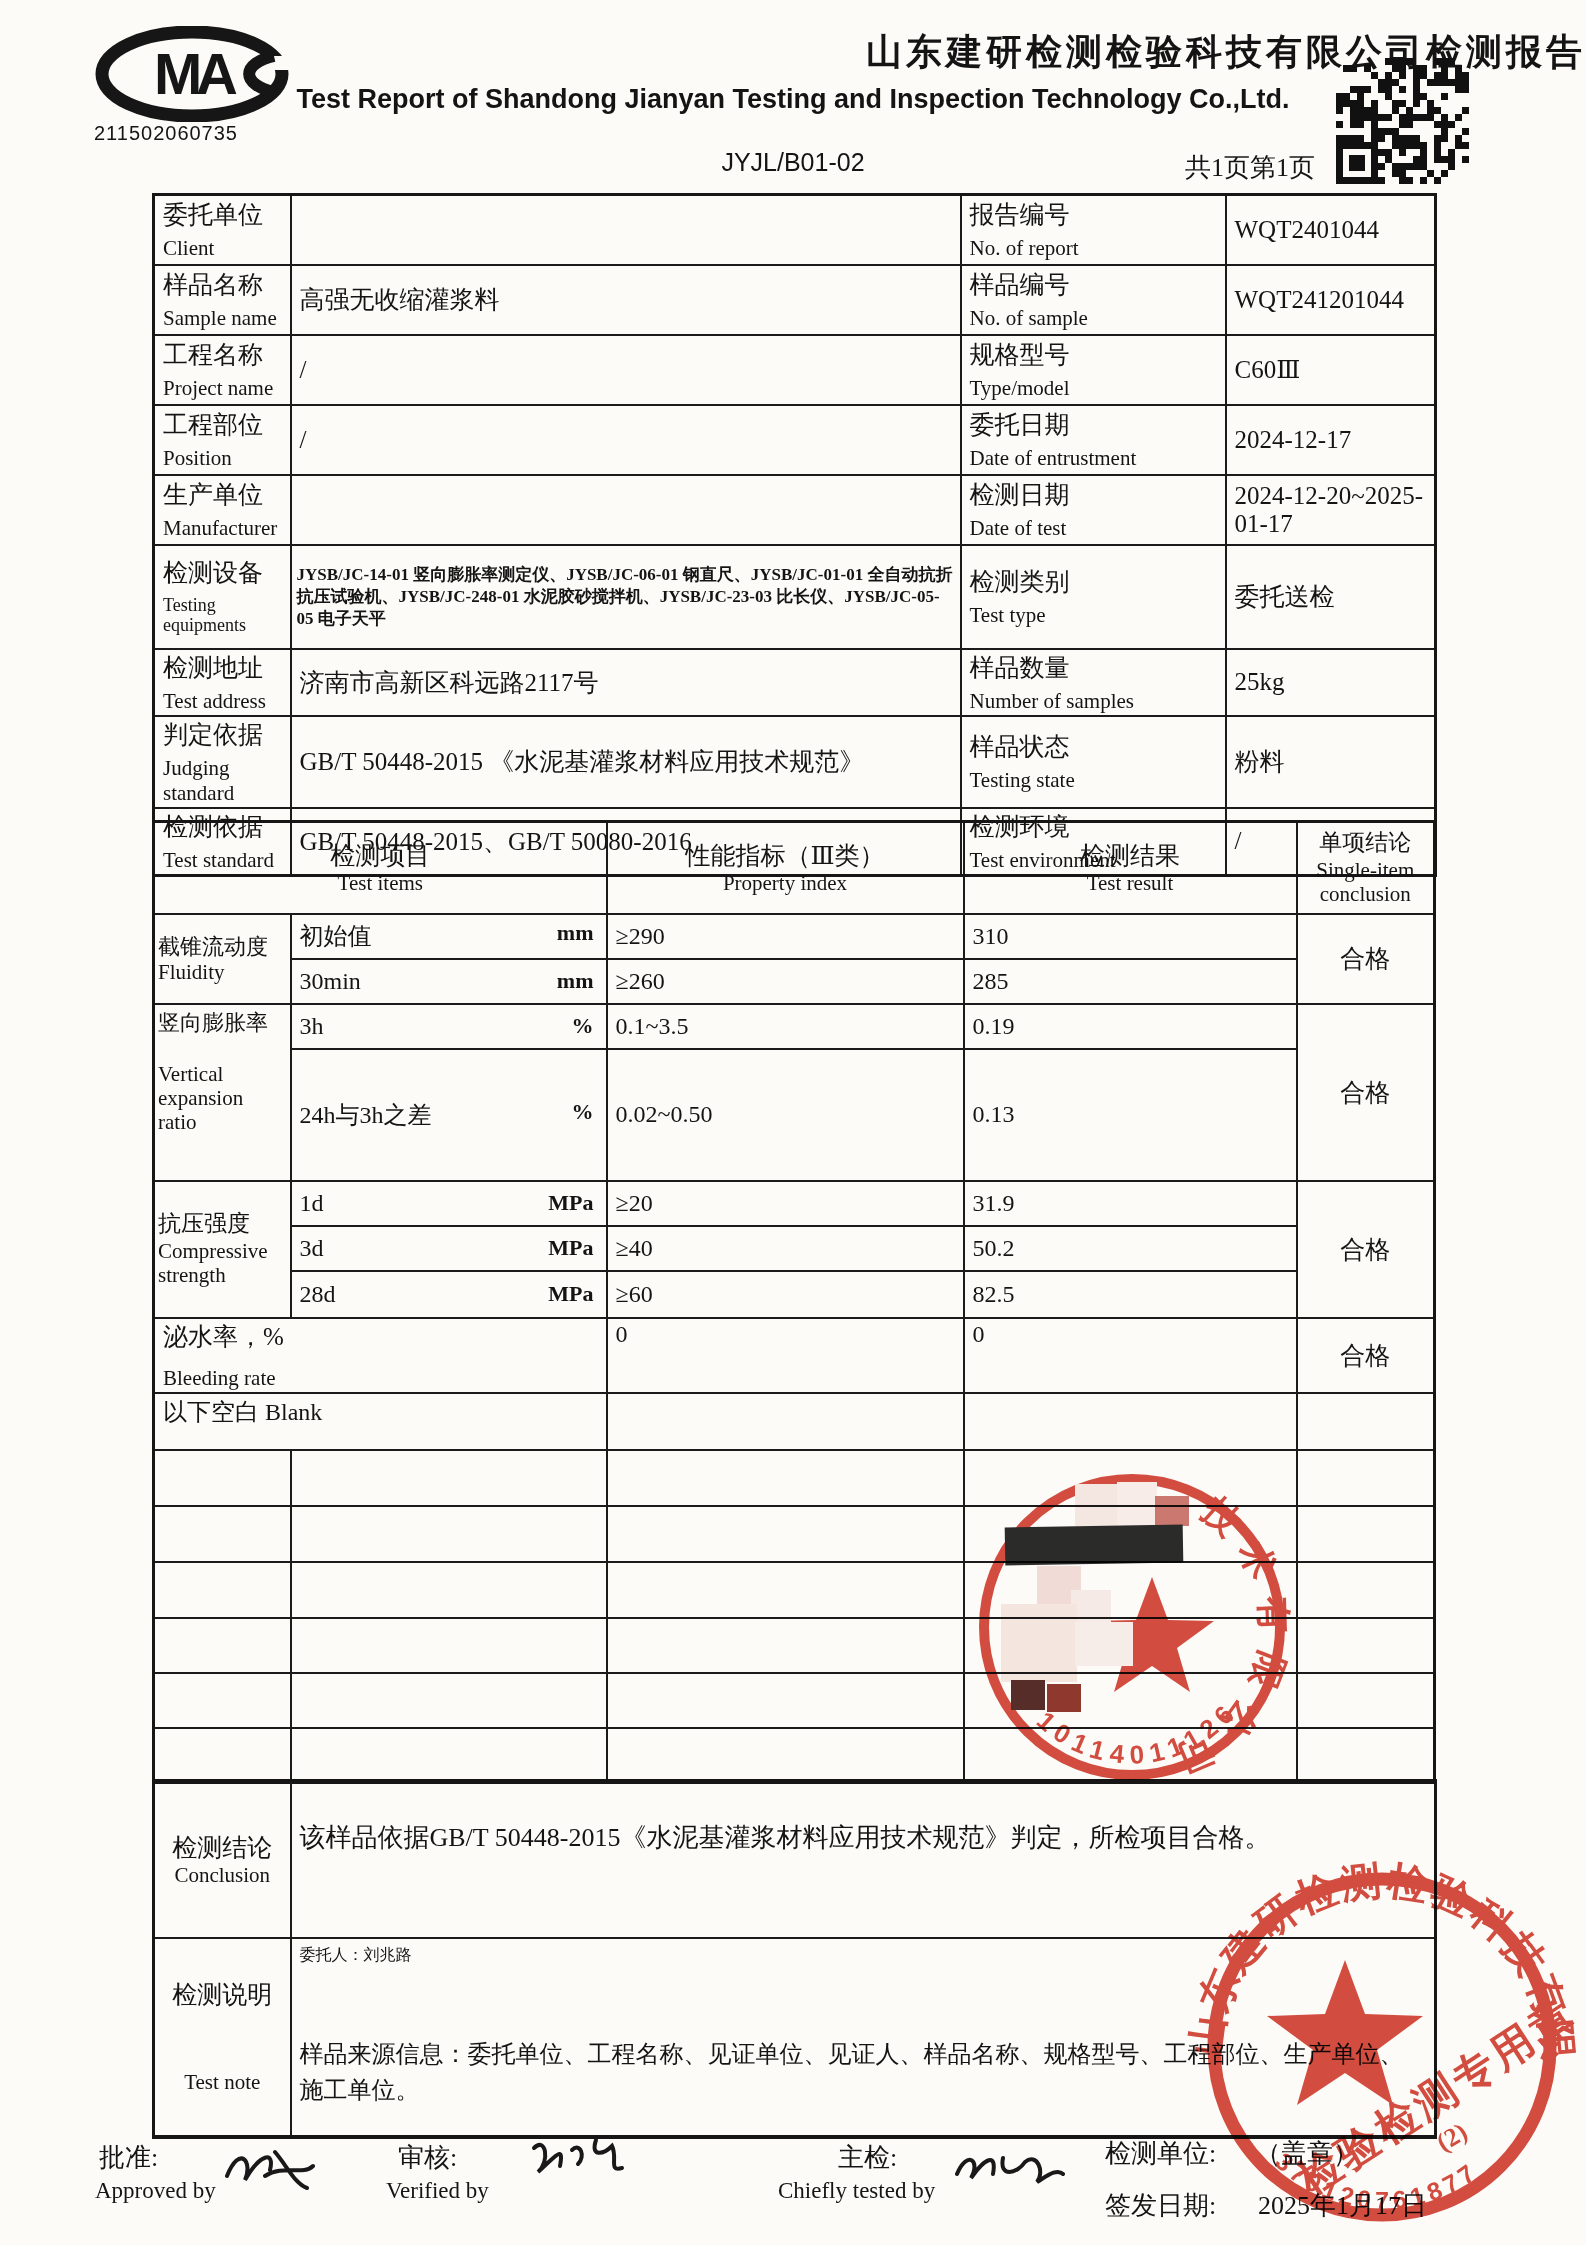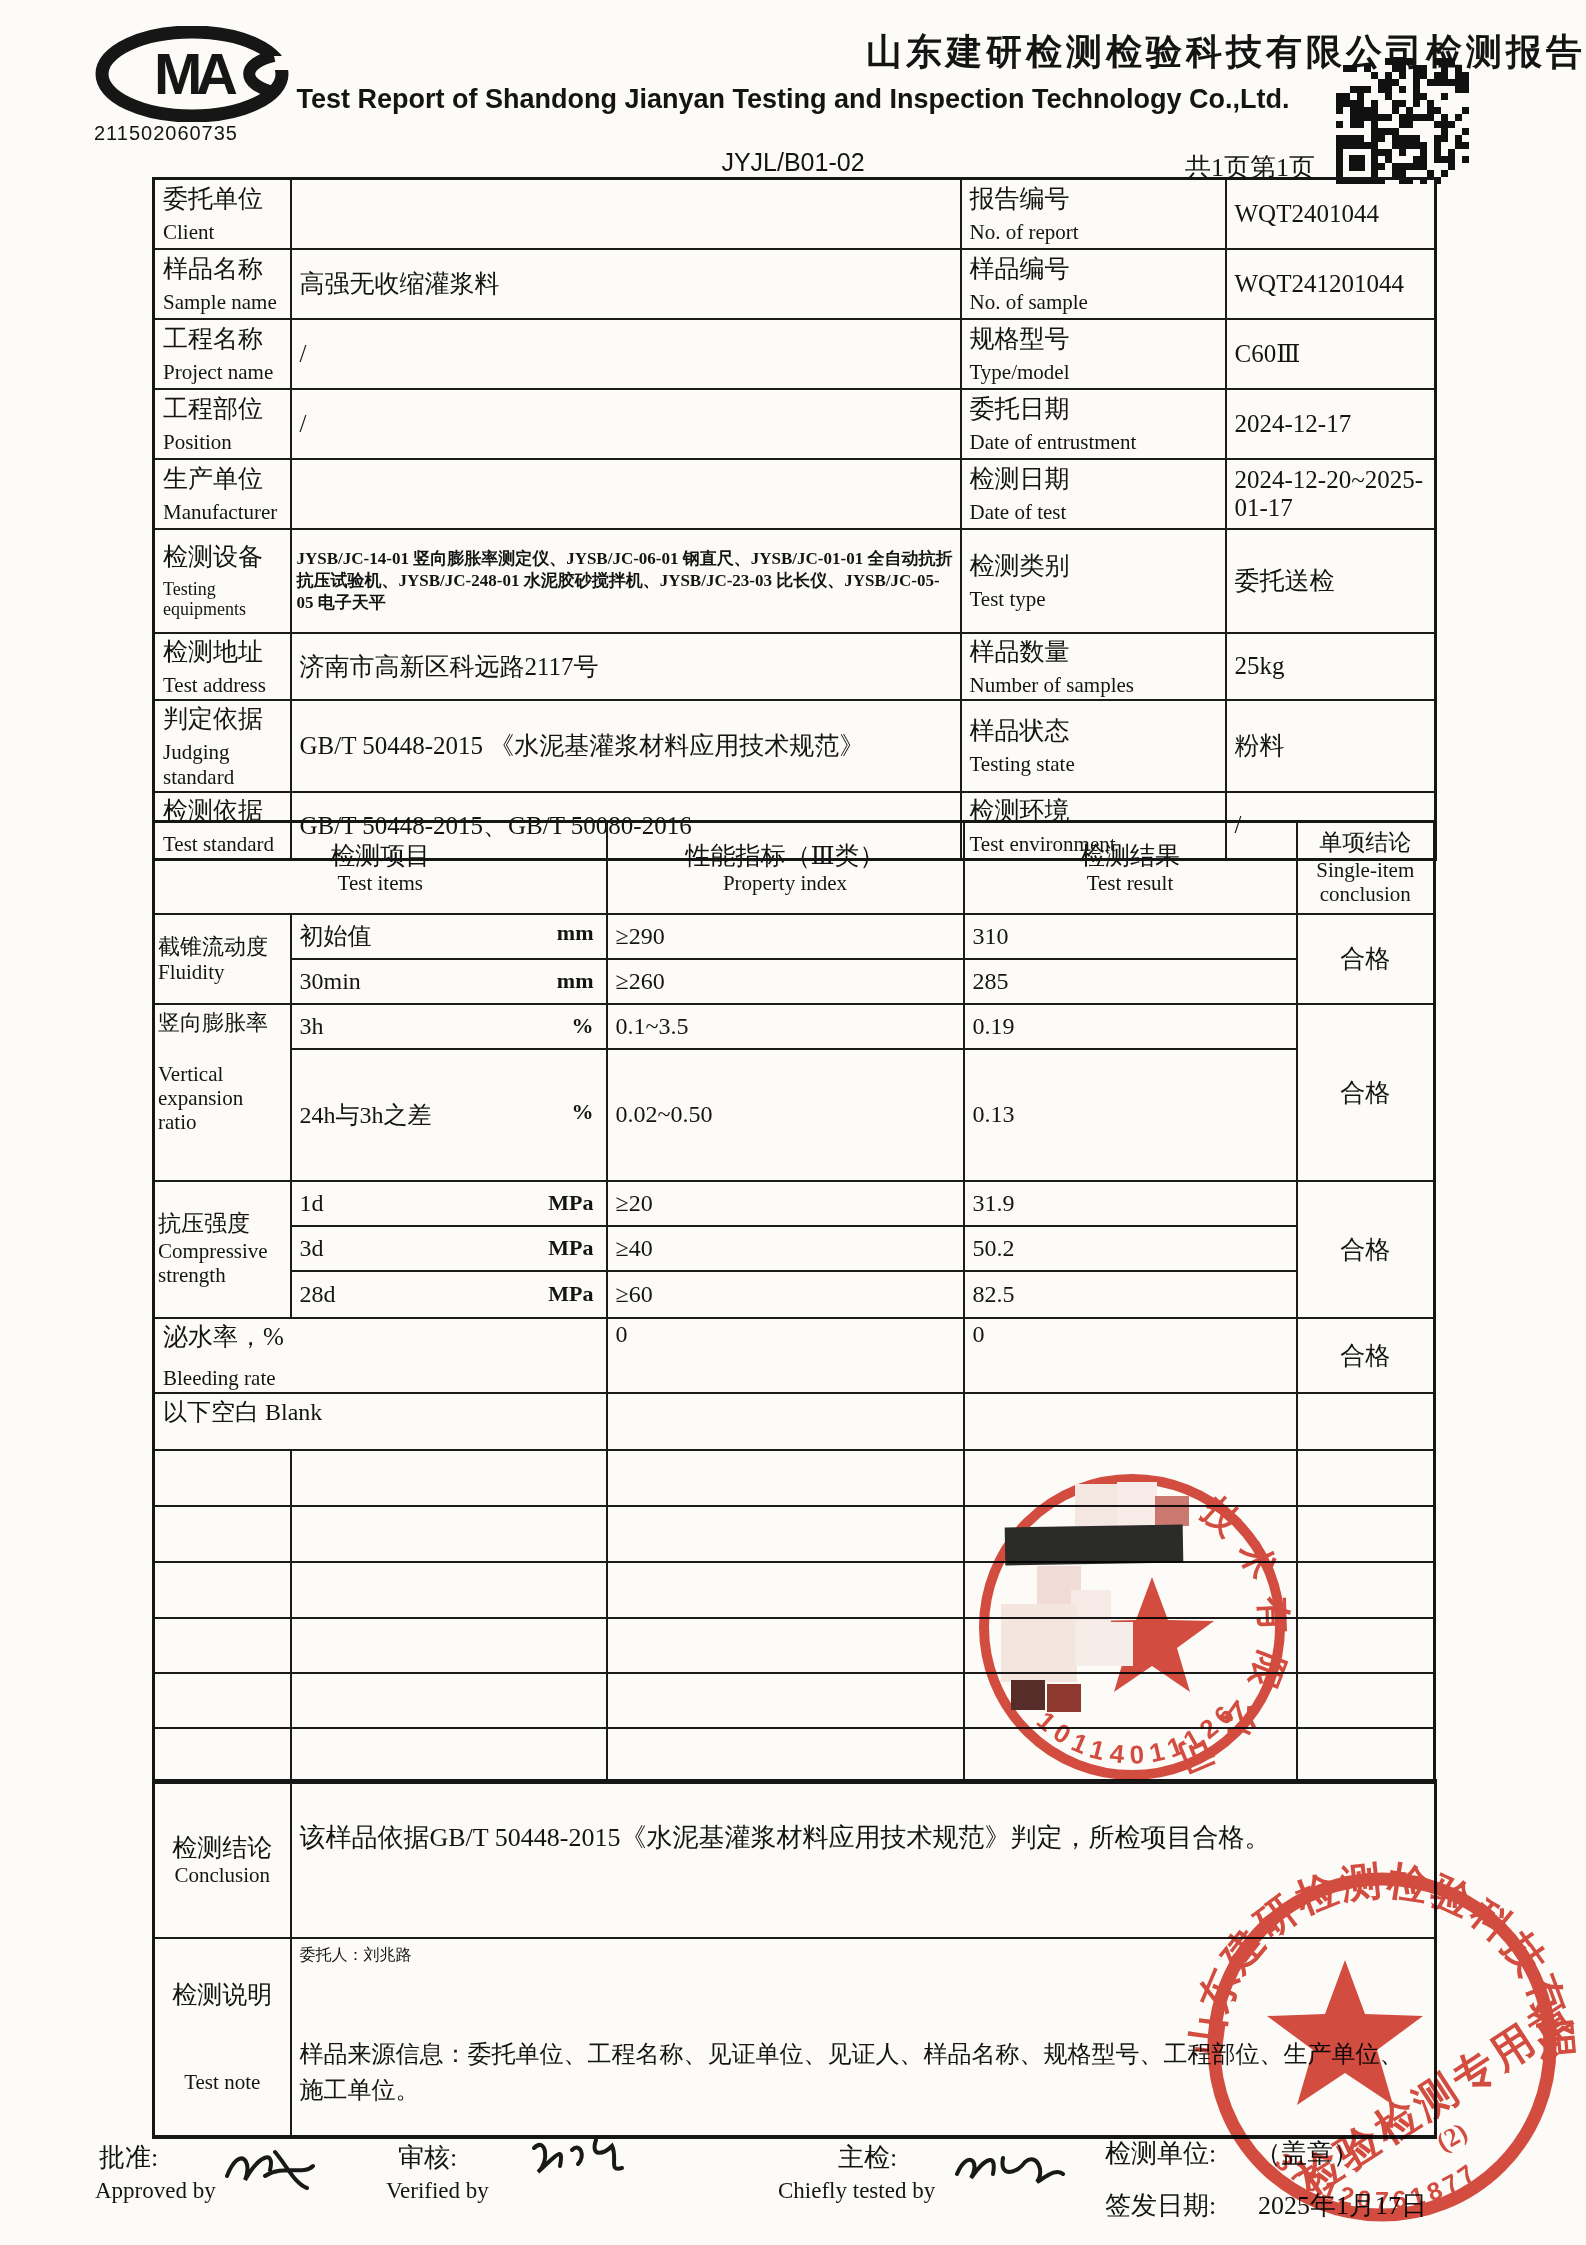--- a/index.html
+++ b/index.html
@@ -215,21 +215,21 @@
         <rect x="70" y="119" width="7" height="7" fill="#111"></rect>
         <rect x="84" y="119" width="7" height="7" fill="#111"></rect>
         <rect x="98" y="119" width="7" height="7" fill="#111"></rect>
       </g>
     <g fill="none" stroke="#111" stroke-width="7">
       <rect x="3.5" y="87.5" width="35" height="35"></rect>
     </g>
     <rect x="13" y="97" width="16" height="16" fill="#111"></rect>
   </svg>
 
-  <table class="tbl" style="left:152px;top:177px;width:1282px;">
+  <table class="tbl" style="left:152px;top:193px;width:1282px;">
     <colgroup>
         <col style="width:137px">
         <col style="width:670px">
         <col style="width:265px">
         <col style="width:210px">
       </colgroup>
     <tbody>
         <tr style="height:70px">
       <td class="lblcell">
             <div class="zh">委托单位</div>

